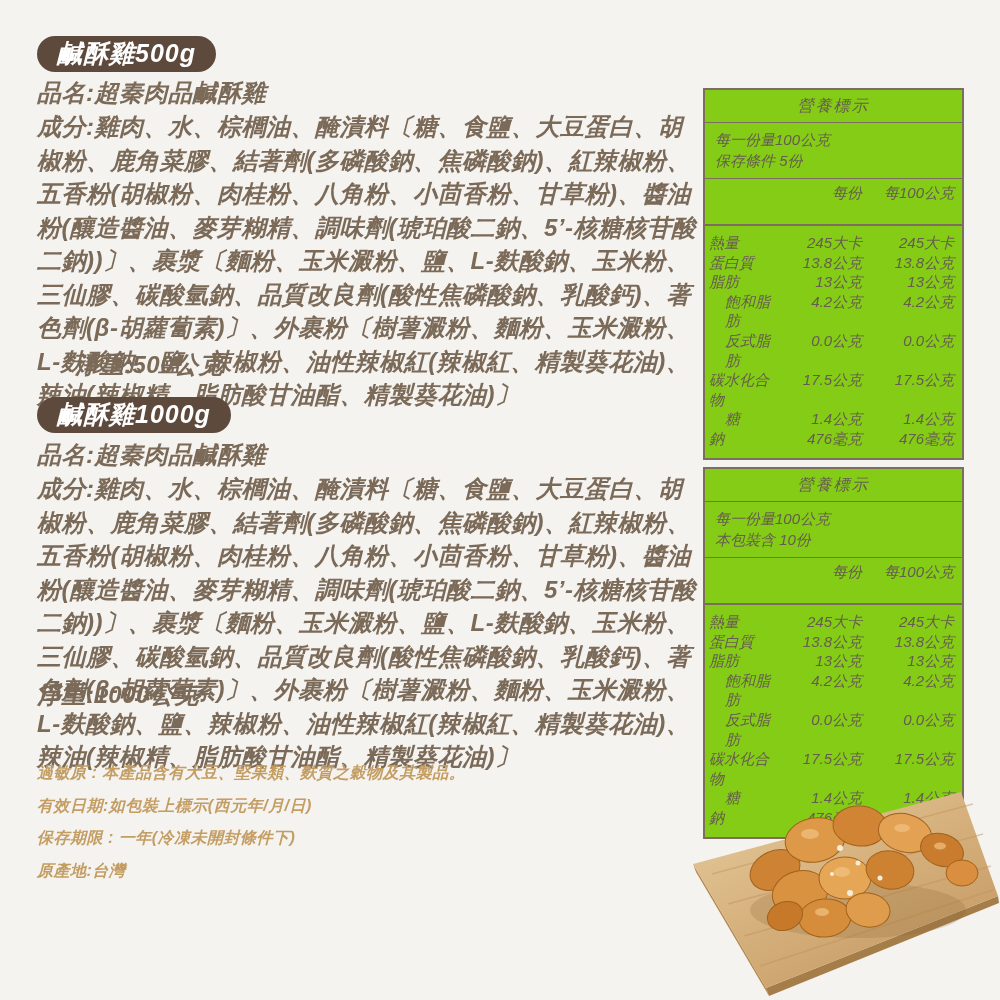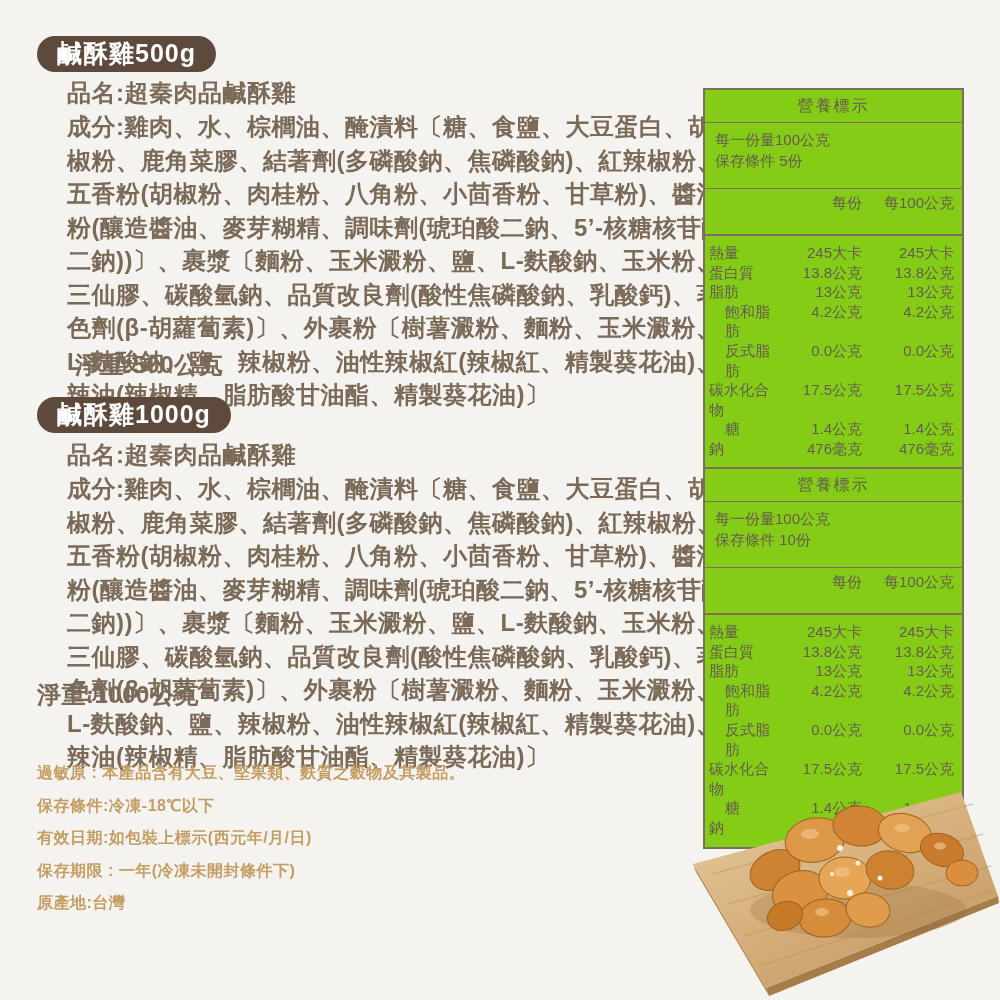--- a/index.html
+++ b/index.html
@@ -6,20 +6,21 @@
   body {
     width: 1000px; height: 1000px;
     background: #f4f3f0;
     font-family: "Liberation Sans", sans-serif;
     overflow: hidden;
   }
   .page {
     position: relative;
     width: 800px; height: 1000px;
     background: #f4f3f0;
+    font-style: italic;
   }
   .abs { position: absolute; }
 
   
   .badge {
     display: inline-block;
     background: #5d4a3c;
     color: #ffffff;
     font-weight: 700;
     font-size: 25px;
@@ -30,40 +31,40 @@
   }
 
   
   .body-text {
     color: #7b6a58;
     font-weight: 700;
     font-size: 24px;
     line-height: 33.5px;
     letter-spacing: 0.5px;
   }
-  .text-col { width: 660px; margin-left: 30px; }
+  .text-col { width: 660px; }
 
   
   .ntable {
     box-sizing: border-box;
     width: 261px;
     background: #84cc16;
     border: 2px solid #7b6e60;
     color: #665c50;
     font-size: 15px;
   }
   .nt-title {
     text-align: center;
     font-size: 16px;
     letter-spacing: 2px;
     padding: 6px 0 5px 0;
     border-bottom: 1px solid #7b6e60;
   }
   .nt-serving {
-    padding: 6px 10px 17px 10px;
+    padding: 6px 10px 7px 10px;
     border-bottom: 1px solid #7b6e60;
     line-height: 21px;
   }
   .nt-head {
     display: flex;
     align-items: center;
     padding: 5px 8px 21px 8px;
     border-bottom: 2px solid #7b6e60;
   }
   .nt-body { padding: 7px 8px 9px 0; }
@@ -160,21 +161,21 @@
   <div class="abs body-text text-col" style="left:37px; top:438px;">品名:超秦肉品鹹酥雞</div>
 
   <div class="abs body-text text-col" style="left:37px; top:472px;">成分:雞肉、水、棕櫚油、醃漬料〔糖、食鹽、大豆蛋白、胡椒粉、鹿角菜膠、結著劑(多磷酸鈉、焦磷酸鈉)、紅辣椒粉、五香粉(胡椒粉、肉桂粉、八角粉、小茴香粉、甘草粉)、醬油粉(釀造醬油、麥芽糊精、調味劑(琥珀酸二鈉、5’-核糖核苷酸二鈉))〕、裹漿〔麵粉、玉米澱粉、鹽、L-麩酸鈉、玉米粉、三仙膠、碳酸氫鈉、品質改良劑(酸性焦磷酸鈉、乳酸鈣)、著色劑(β-胡蘿蔔素)〕、外裹粉〔樹薯澱粉、麵粉、玉米澱粉、L-麩酸鈉、鹽、辣椒粉、油性辣椒紅(辣椒紅、精製葵花油)、辣油(辣椒精、脂肪酸甘油酯、精製葵花油)〕</div>
 
   <div class="abs body-text" style="left:37px; top:678px;">淨重:1000公克</div>
 
   <div class="abs ntable" style="left:703px; top:467px;">
     <div class="nt-title">營養標示</div>
     <div class="nt-serving">
       <div>每一份量100公克</div>
-      <div>保存條件  10份</div>
+      <div>本包裝含  10份</div>
     </div>
     <div class="nt-head">
       <span class="nlabel"></span>
       <span class="nval v1">每份</span>
       <span class="nval v2">每100公克</span>
     </div>
     <div class="nt-body">
         <div class="nrow">
           <span class="nlabel">熱量</span>
           <span class="nval v1">245大卡</span>
@@ -213,21 +214,20 @@
         <div class="nrow">
           <span class="nlabel">鈉</span>
           <span class="nval v1">476毫克</span>
           <span class="nval v2">476毫克</span>
         </div>
       </div>
   </div>
 
   <div class="abs footer-text" style="left:37px; top:757px;">
     <div>過敏原 : 本產品含有大豆、堅果類、麩質之穀物及其製品。</div>
-    <div>保存條件:冷凍-18℃以下</div>
     <div>有效日期:如包裝上標示(西元年/月/日)</div>
     <div>保存期限 : 一年(冷凍未開封條件下)</div>
     <div>原產地:台灣</div>
   </div>
 
   <div class="abs photo" style="left:690px; top:778px;">
     <svg viewBox="0 0 310 222" width="310" height="222">
       <defs>
         <linearGradient id="wood" x1="0" y1="0" x2="0.8" y2="1">
           <stop offset="0" stop-color="#e7cc9f"></stop>

